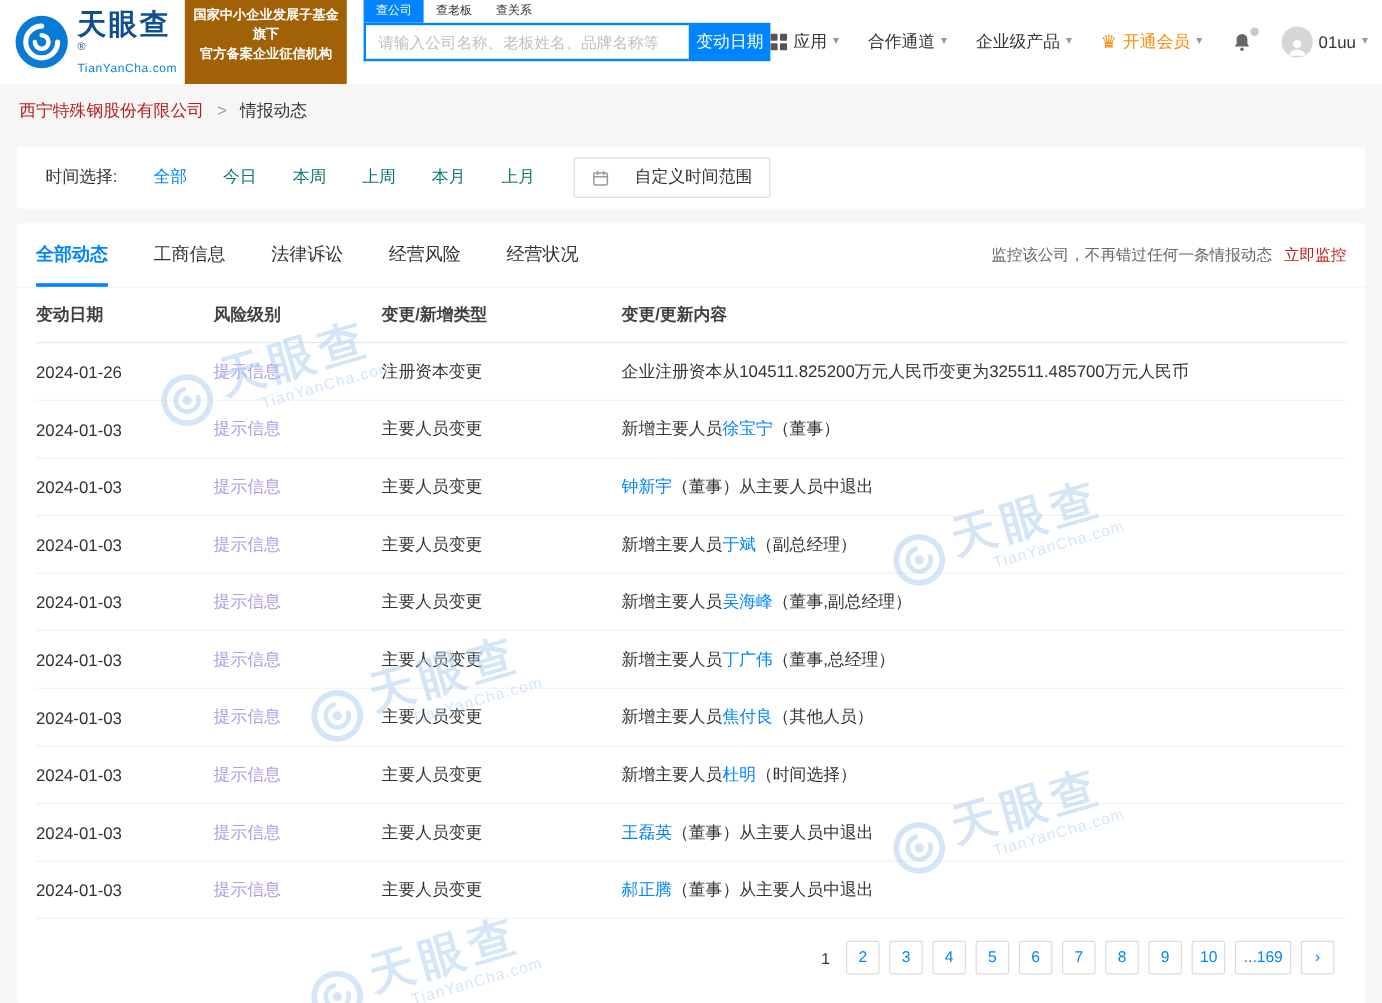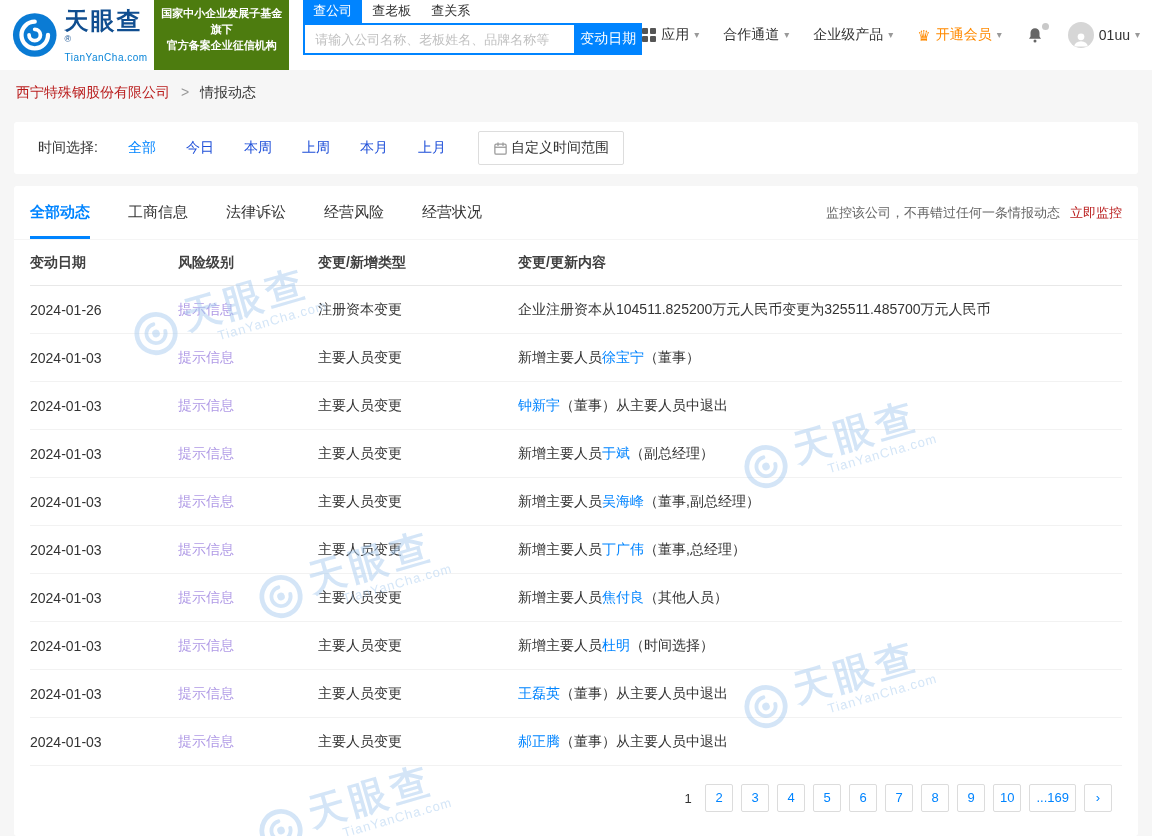--- a/index.html
+++ b/index.html
@@ -10,25 +10,25 @@
   }
 
   
   .header { height:70px; background:#fff; display:flex; 
             padding:0 12px; position:relative; z-index:4; }
   .logo { display:flex; align-items:center; gap:7px; cursor:pointer; }
   .logo-circle { width:46px; height:46px; display:block; }
   .logo-brand { font-size:24px; font-weight:bold; color:#104e90; letter-spacing:2px; line-height:26px; }
   .logo-reg { font-size:9px; color:#104e90; vertical-align:top; }
   .logo-domain { font-size:10px; color:#0a85d8; letter-spacing:.5px; }
-  .badge { margin-left:6px; background:#4d7c0f; color:#fff; font-size:11px; font-weight:bold;
+  .badge { margin-left:6px; background:#a16207; color:#fff; font-size:11px; font-weight:bold;
            text-align:center; padding:5px 7px; line-height:16px; }
   .search { margin-left:14px; width:400px; }
   .search-tabs { display:flex; }
-  .search-tab { font-size:13px; padding:2px 10px 3px; color:#333; cursor:pointer; }
+  .search-tab { font-size:10px; padding:2px 10px 3px; color:#333; cursor:pointer; }
   .search-tab.active { background:#0084ff; color:#fff; }
   .search-row { display:flex; }
   .search-input { flex:1; height:32px; border:2px solid #0084ff; border-right:none;
                   padding:0 10px; font-size:13px; outline:none; color:#333;
                   font-family:"Liberation Sans","DejaVu Sans",sans-serif; }
   .search-input::placeholder { color:#c0c0c0; }
   .search-btn { width:68px; height:32px; background:#0084ff; color:#fff; border:none;
                 font-size:14px; cursor:pointer; font-family:inherit; }
   .nav { margin-left:auto; display:flex; align-items:center; gap:24px; font-size:14px; }
   .nav-item { display:flex; align-items:center; gap:5px; cursor:pointer; white-space:nowrap; }
@@ -44,23 +44,23 @@
   .breadcrumb { margin:14px 16px 20px; font-size:14px; position:relative; z-index:1; }
   .breadcrumb .company { color:#b91c1c; cursor:pointer; }
   .breadcrumb .sep { color:#999; margin:0 7px; }
   .breadcrumb .current { color:#333; }
 
   
   .time-card { margin:0 14px; background:#fff; border-radius:3px; height:52px;
                display:flex; align-items:center; padding:0 24px; position:relative; z-index:1; }
   .time-label { font-size:14px; margin-right:30px; }
   .time-options { display:flex; gap:30px; margin-right:32px; }
-  .time-option { font-size:14px; cursor:pointer; color:#1d4ed8; }
+  .time-option { font-size:14px; cursor:pointer; color:#0f766e; }
   .time-option.active { color:#0084ff; }
-  .custom-range { display:flex; align-items:center; gap:3px; border:1px solid #ddd; border-radius:2px;
+  .custom-range { display:flex; align-items:center; gap:21px; border:1px solid #ddd; border-radius:2px;
                   padding:7px 14px; font-size:14px; color:#333; background:#fff; cursor:pointer;
                   font-family:inherit; }
 
   
   .main-card { margin:12px 14px 0; background:#fff; border-radius:3px; height:650px;
                position:relative; z-index:1; overflow:hidden; }
   .tabs-row { display:flex; align-items:stretch; height:54px; padding:0 16px;
               border-bottom:1px solid #f5f5f5; }
   .main-tab { display:flex; align-items:center; margin-right:38px; font-size:15px; cursor:pointer;
               border-bottom:3px solid transparent; padding-top:3px; color:#333; }

